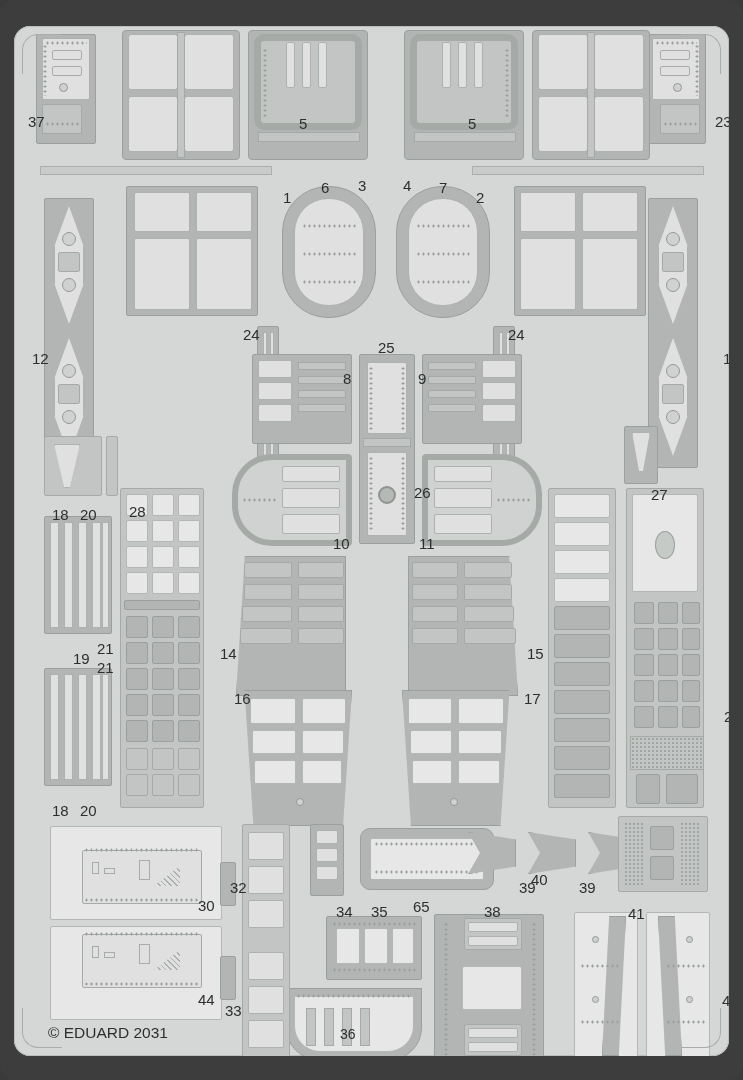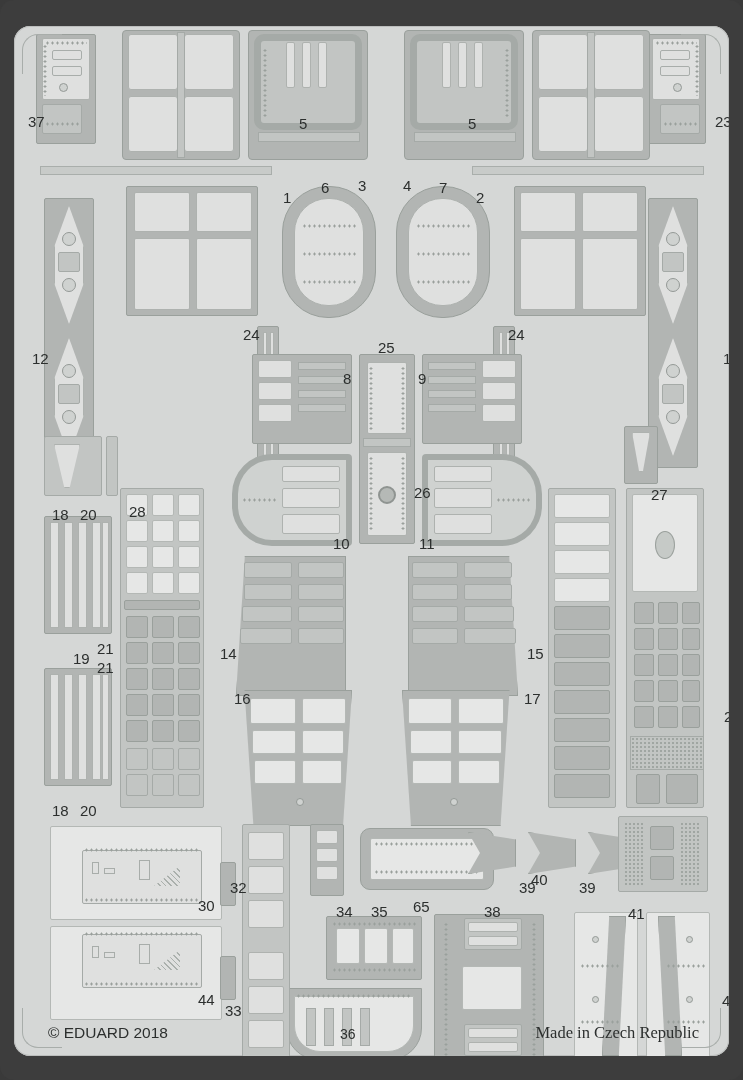--- a/index.html
+++ b/index.html
@@ -542,18 +542,17 @@
         <div class="num" style="left: 357px; top: 878px;">35</div>
         <div class="num" style="left: 399px; top: 873px;">65</div>
         <div class="num" style="left: 470px; top: 878px;">38</div>
         <div class="num" style="left: 517px; top: 846px;">40</div>
         <div class="num" style="left: 505px; top: 854px;">39</div>
         <div class="num" style="left: 565px; top: 854px;">39</div>
         <div class="num" style="left: 614px; top: 880px;">41</div>
         <div class="num" style="left: 708px; top: 967px;">42</div>
       </div>
 
-    <div class="foot foot-left">© EDUARD 2018</div>
+    <div class="foot foot-left">© EDUARD 2031</div>
     <div class="foot foot-mid">36</div>
-    <div class="foot foot-right">Made in Czech Republic</div>
 
   </div>
 </div>
 
 </body></html>

